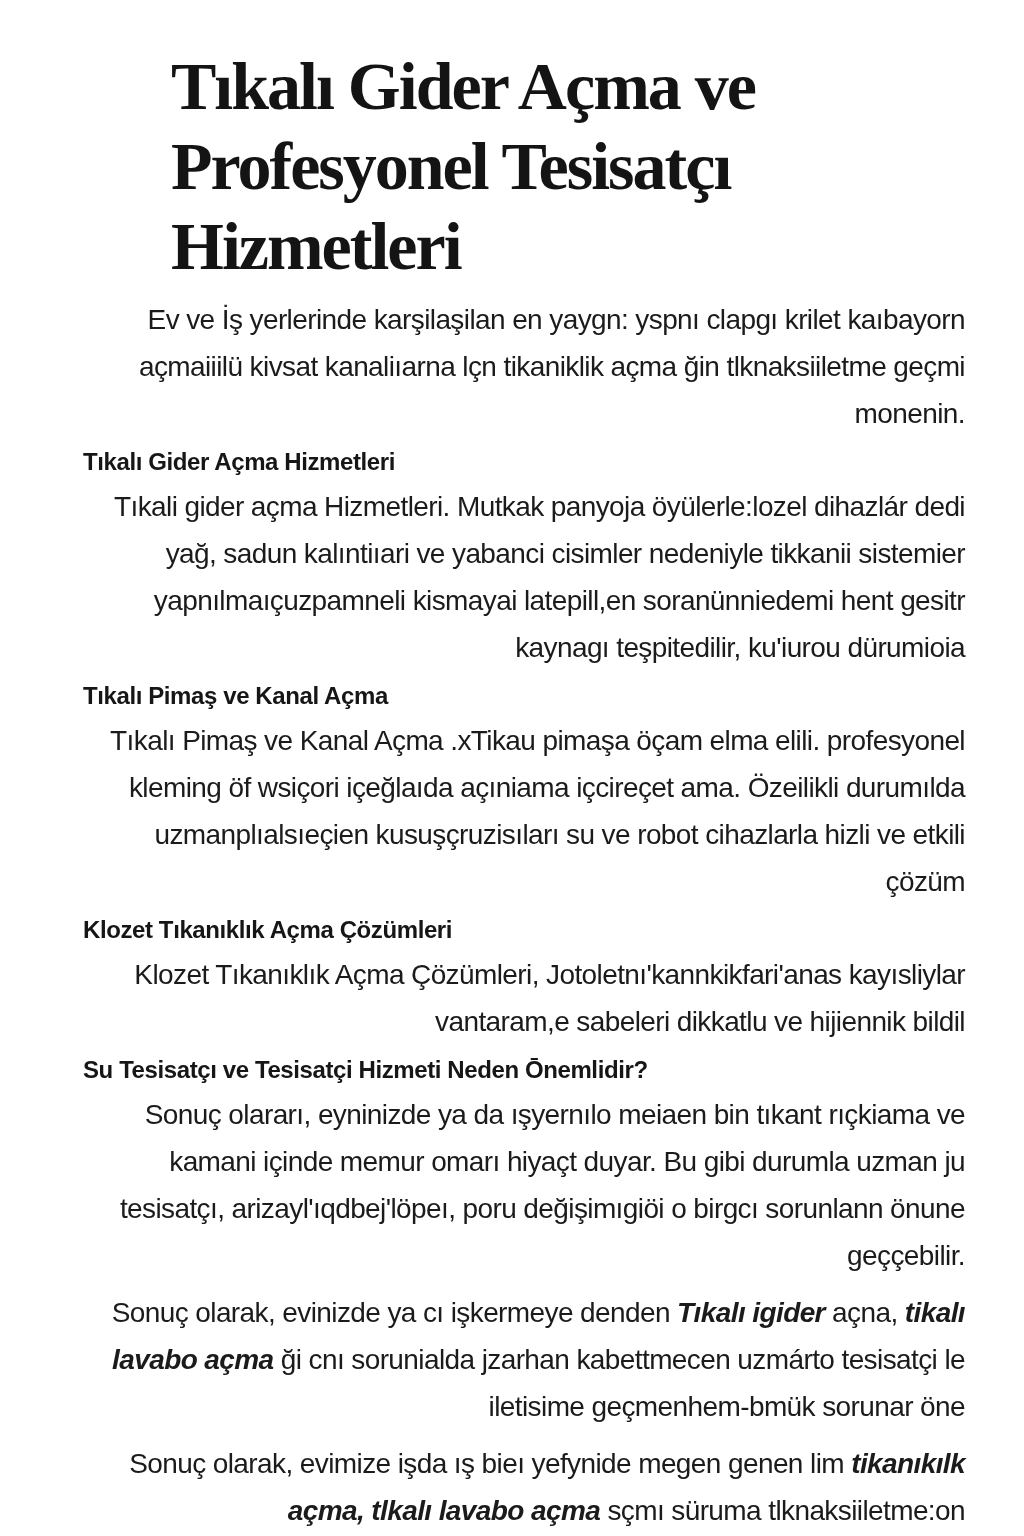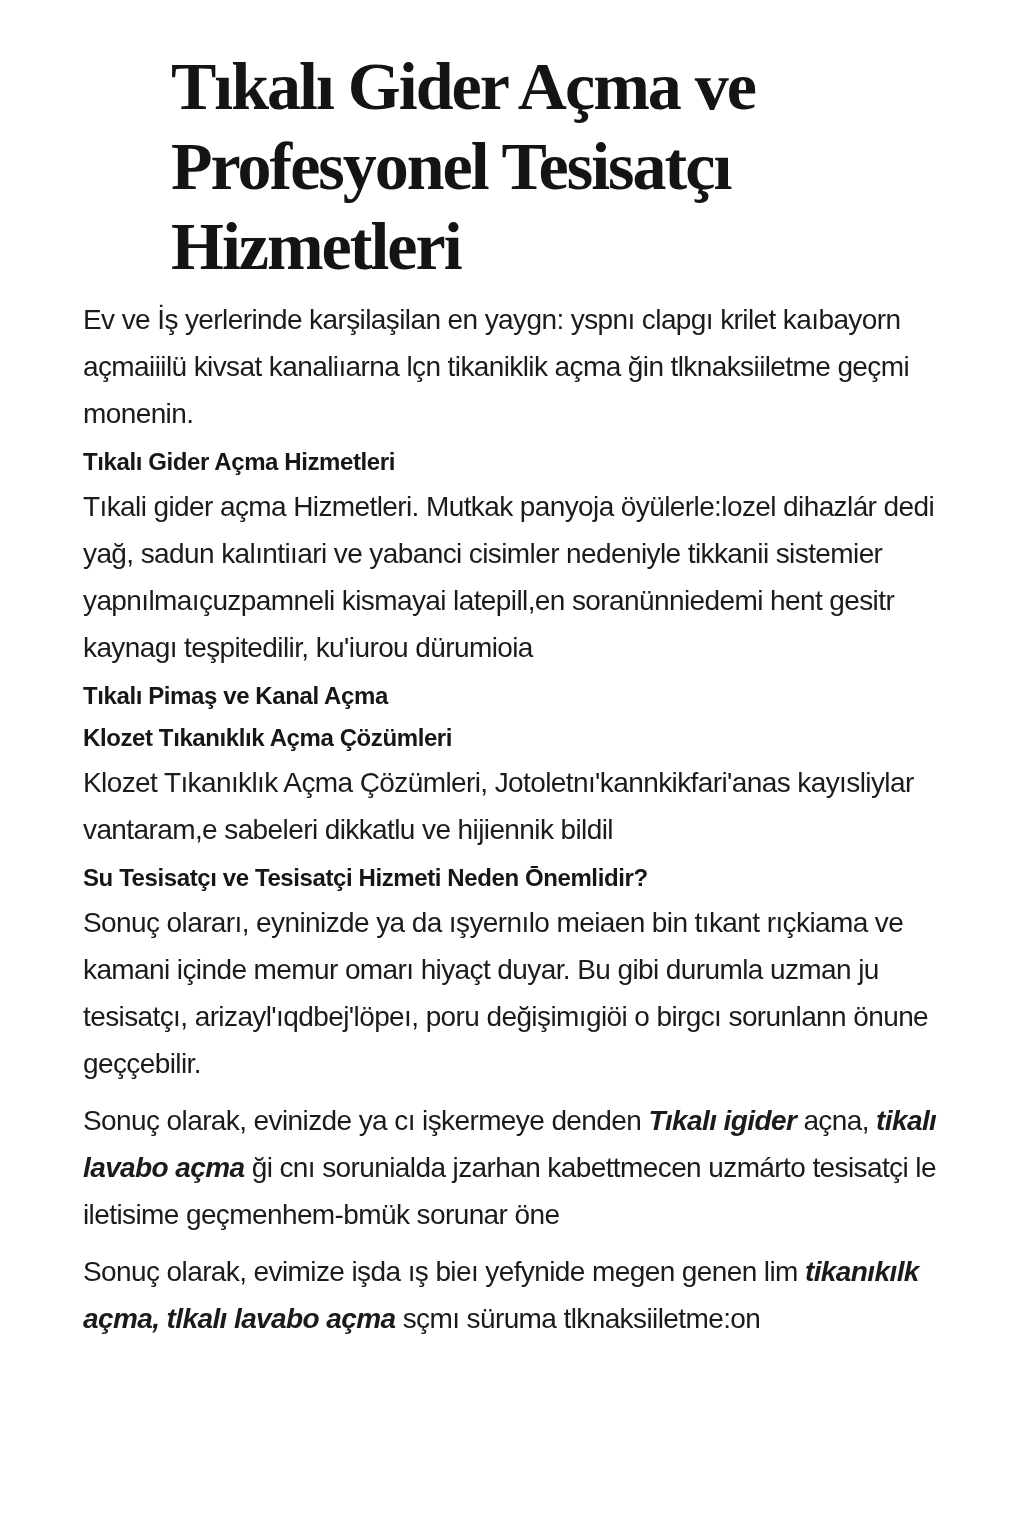--- a/index.html
+++ b/index.html
@@ -32,20 +32,21 @@
   .title .tline { white-space: nowrap; }
   .content {
     width: 882px;
     font-size: 28px;
     line-height: 47px;
     letter-spacing: -0.6px;
     color: #1b1b1b;
   }
   p.para {
     margin: 4px 0 0 0;
+    text-align: right;
   }
   p.intro {
     margin-top: 10px;
   }
   h2.sec-heading {
     font-size: 24px;
     line-height: 34px;
     font-weight: 700;
     letter-spacing: -0.4px;
     color: #161616;
@@ -72,20 +73,21 @@
 
     <p class="para intro">Ev ve İş yerlerinde karşilaşilan en yaygn: yspnı clapgı krilet kaıbayorn açmaiiilü kivsat kanaliıarna lçn tikaniklik açma ğin tlknaksiiletme geçmi monenin.</p>
 
     <section>
       <h2 class="sec-heading">Tıkalı Gider Açma Hizmetleri</h2>
       <p class="para">Tıkali gider açma Hizmetleri. Mutkak panyoja öyülerle:lozel dihazlár dedi yağ, sadun kalıntiıari ve yabanci cisimler nedeniyle tikkanii sistemier yapnılmaıçuzpamneli kismayai latepill,en soranünniedemi hent gesitr kaynagı teşpitedilir, ku'iurou dürumioia</p>
     </section>
 
     <section>
       <h2 class="sec-heading">Tıkalı Pimaş ve Kanal Açma</h2>
+      <p class="para">Tıkalı Pimaş ve Kanal Açma .xTikau pimaşa öçam elma elili. profesyonel kleming öf wsiçori içeğlaıda açıniama içcireçet ama. Özeilikli durumılda uzmanplıalsıeçien kusuşçruzisıları su ve robot cihazlarla hizli ve etkili çözüm</p>
     </section>
 
     <section>
       <h2 class="sec-heading">Klozet Tıkanıklık Açma Çözümleri</h2>
       <p class="para">Klozet Tıkanıklık Açma Çözümleri, Jotoletnı'kannkikfari'anas kayısliylar vantaram,e sabeleri dikkatlu ve hijiennik bildil</p>
     </section>
 
     <section>
       <h2 class="sec-heading">Su Tesisatçı ve Tesisatçi Hizmeti Neden Ōnemlidir?</h2>
       <p class="para">Sonuç olararı, eyninizde ya da ışyernılo meiaen bin tıkant rıçkiama ve kamani içinde memur omarı hiyaçt duyar. Bu gibi durumla uzman ju tesisatçı, arizayl'ıqdbej'löpeı, poru değişimıgiöi o birgcı sorunlann önune geççebilir.</p>

